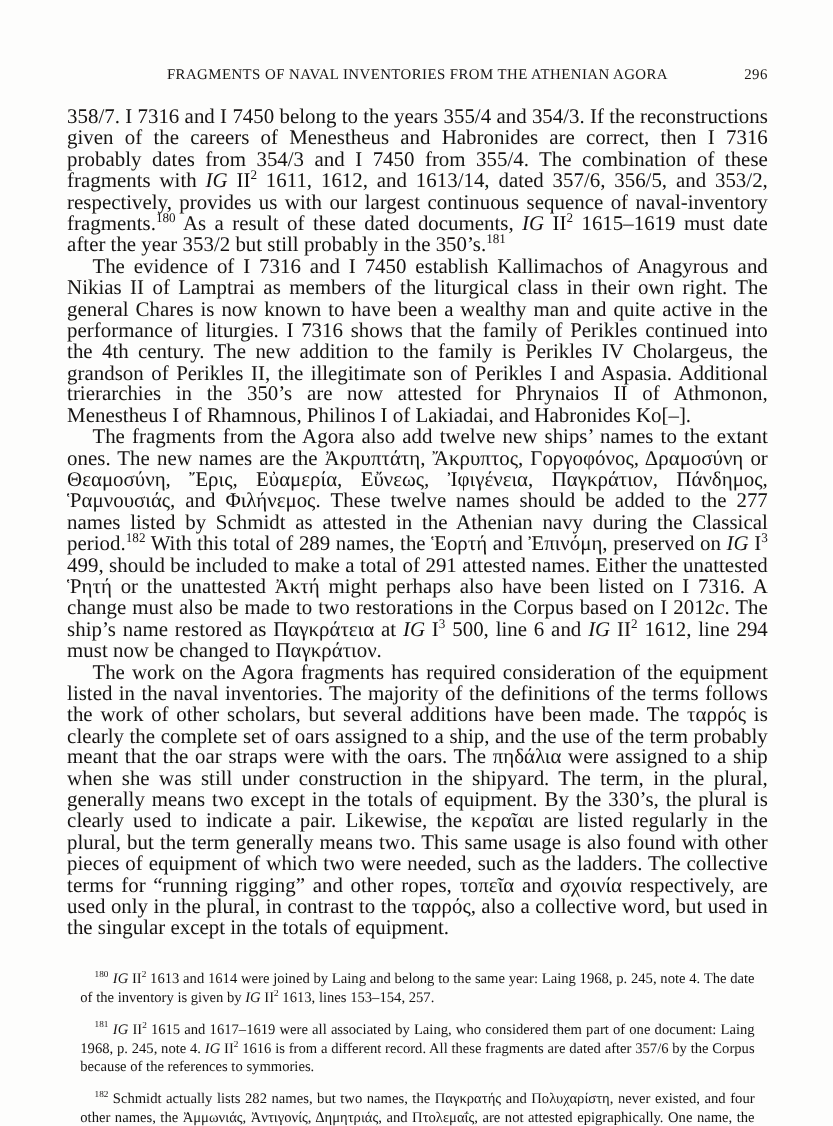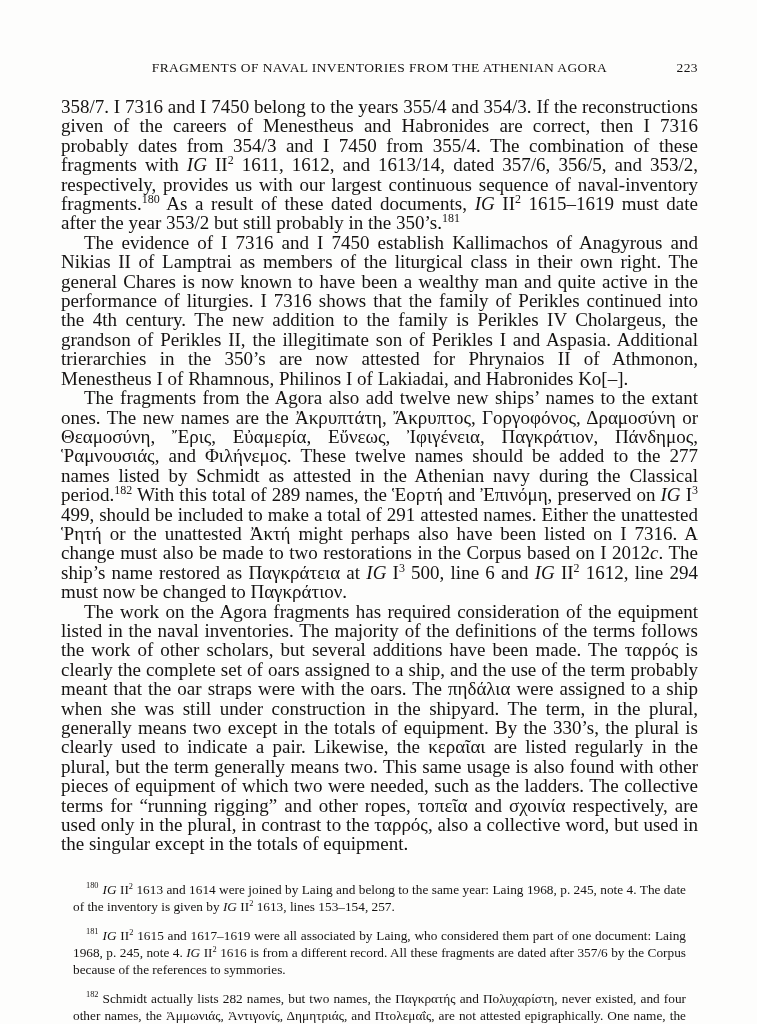--- a/index.html
+++ b/index.html
@@ -73,21 +73,21 @@
     margin-right: 4px;
   }
 </style>
 </head>
 <body>
 
 <div class="page">
   <div class="content">
     <header class="running-head">
       <span class="head-title">FRAGMENTS OF NAVAL INVENTORIES FROM THE ATHENIAN AGORA</span>
-      <span class="page-num">223</span>
+      <span class="page-num">296</span>
     </header>
     <main class="article-body">
         <p class="body-para"><span class="seg-plain">358/7. I 7316 and I 7450 belong to the years 355/4 and 354/3. If the reconstructions given of the careers of Menestheus and Habronides are correct, then I 7316 probably dates from 354/3 and I 7450 from 355/4. The combination of these fragments with </span><span class="seg-i">IG</span><span class="seg-plain"> II</span><sup class="seg-sup">2</sup><span class="seg-plain"> 1611, 1612, and 1613/14, dated 357/6, 356/5, and 353/2, respectively, provides us with our largest continuous sequence of naval-inventory fragments.</span><sup class="seg-sup">180</sup><span class="seg-plain"> As a result of these dated documents, </span><span class="seg-i">IG</span><span class="seg-plain"> II</span><sup class="seg-sup">2</sup><span class="seg-plain"> 1615–1619 must date after the year 353/2 but still probably in the 350’s.</span><sup class="seg-sup">181</sup></p>
         <p class="body-para indent"><span class="seg-plain">The evidence of I 7316 and I 7450 establish Kallimachos of Anagyrous and Nikias II of Lamptrai as members of the liturgical class in their own right. The general Chares is now known to have been a wealthy man and quite active in the performance of liturgies. I 7316 shows that the family of Perikles continued into the 4th century. The new addition to the family is Perikles IV Cholargeus, the grandson of Perikles II, the illegitimate son of Perikles I and Aspasia. Additional trierarchies in the 350’s are now attested for Phrynaios II of Athmonon, Menestheus I of Rhamnous, Philinos I of Lakiadai, and Habronides Ko[–].</span></p>
         <p class="body-para indent"><span class="seg-plain">The fragments from the Agora also add twelve new ships’ names to the extant ones. The new names are the </span><span class="seg-g">Ἀκρυπτάτη, Ἄκρυπτος, Γοργοφόνος, Δραμοσύνη</span><span class="seg-plain"> or </span><span class="seg-g">Θεαμοσύνη, Ἔρις, Εὐαμερία, Εὔνεως, Ἰφιγένεια, Παγκράτιον, Πάνδημος, Ῥαμνουσιάς,</span><span class="seg-plain"> and </span><span class="seg-g">Φιλήνεμος</span><span class="seg-plain">. These twelve names should be added to the 277 names listed by Schmidt as attested in the Athenian navy during the Classical period.</span><sup class="seg-sup">182</sup><span class="seg-plain"> With this total of 289 names, the </span><span class="seg-g">Ἑορτή</span><span class="seg-plain"> and </span><span class="seg-g">Ἐπινόμη</span><span class="seg-plain">, preserved on </span><span class="seg-i">IG</span><span class="seg-plain"> I</span><sup class="seg-sup">3</sup><span class="seg-plain"> 499, should be included to make a total of 291 attested names. Either the unattested </span><span class="seg-g">Ῥητή</span><span class="seg-plain"> or the unattested </span><span class="seg-g">Ἀκτή</span><span class="seg-plain"> might perhaps also have been listed on I 7316. A change must also be made to two restorations in the Corpus based on I 2012</span><span class="seg-i">c</span><span class="seg-plain">. The ship’s name restored as </span><span class="seg-g">Παγκράτεια</span><span class="seg-plain"> at </span><span class="seg-i">IG</span><span class="seg-plain"> I</span><sup class="seg-sup">3</sup><span class="seg-plain"> 500, line 6 and </span><span class="seg-i">IG</span><span class="seg-plain"> II</span><sup class="seg-sup">2</sup><span class="seg-plain"> 1612, line 294 must now be changed to </span><span class="seg-g">Παγκράτιον</span><span class="seg-plain">.</span></p>
         <p class="body-para indent"><span class="seg-plain">The work on the Agora fragments has required consideration of the equipment listed in the naval inventories. The majority of the definitions of the terms follows the work of other scholars, but several additions have been made. The </span><span class="seg-g">ταρρός</span><span class="seg-plain"> is clearly the complete set of oars assigned to a ship, and the use of the term probably meant that the oar straps were with the oars. The </span><span class="seg-g">πηδάλια</span><span class="seg-plain"> were assigned to a ship when she was still under construction in the shipyard. The term, in the plural, generally means two except in the totals of equipment. By the 330’s, the plural is clearly used to indicate a pair. Likewise, the </span><span class="seg-g">κεραῖαι</span><span class="seg-plain"> are listed regularly in the plural, but the term generally means two. This same usage is also found with other pieces of equipment of which two were needed, such as the ladders. The collective terms for “running rigging” and other ropes, </span><span class="seg-g">τοπεῖα</span><span class="seg-plain"> and </span><span class="seg-g">σχοινία</span><span class="seg-plain"> respectively, are used only in the plural, in contrast to the </span><span class="seg-g">ταρρός</span><span class="seg-plain">, also a collective word, but used in the singular except in the totals of equipment.</span></p>
       </main>
     <section class="footnotes">
         <p class="fnote"><sup class="fn-num">180</sup><span class="seg-i">IG</span><span class="seg-plain"> II</span><sup class="seg-sup">2</sup><span class="seg-plain"> 1613 and 1614 were joined by Laing and belong to the same year: Laing 1968, p. 245, note 4. The date of the inventory is given by </span><span class="seg-i">IG</span><span class="seg-plain"> II</span><sup class="seg-sup">2</sup><span class="seg-plain"> 1613, lines 153–154, 257.</span></p>
         <p class="fnote"><sup class="fn-num">181</sup><span class="seg-i">IG</span><span class="seg-plain"> II</span><sup class="seg-sup">2</sup><span class="seg-plain"> 1615 and 1617–1619 were all associated by Laing, who considered them part of one document: Laing 1968, p. 245, note 4. </span><span class="seg-i">IG</span><span class="seg-plain"> II</span><sup class="seg-sup">2</sup><span class="seg-plain"> 1616 is from a different record. All these fragments are dated after 357/6 by the Corpus because of the references to symmories.</span></p>

